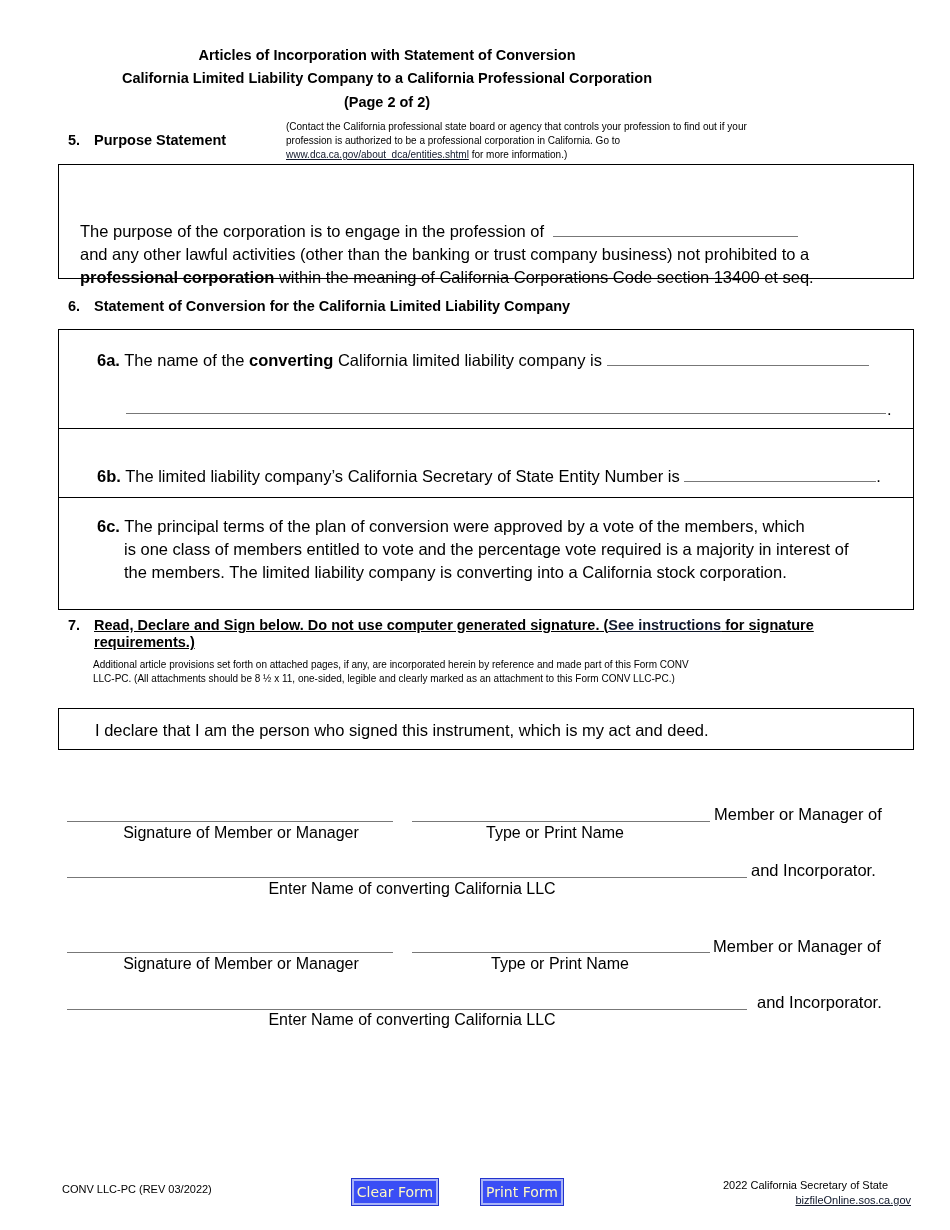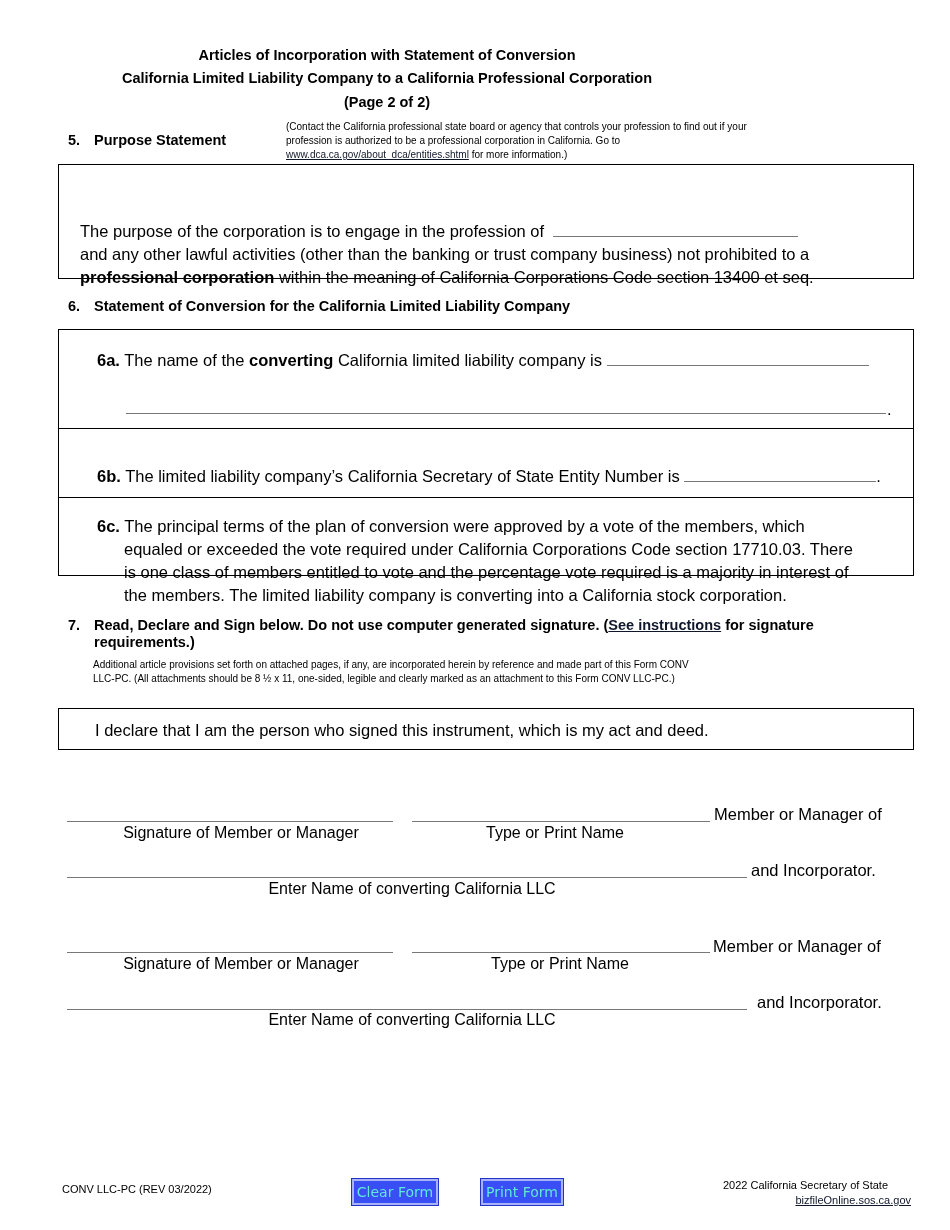--- a/index.html
+++ b/index.html
@@ -8,21 +8,21 @@
   .abs { position:absolute; }
   .title { left:0; width:774px; text-align:center; font-weight:bold; font-size:14.5px; }
   .sec-head { font-weight:bold; font-size:14.5px; }
   .note { font-size:10px; line-height:14px; }
   .link { color:#0f172a; text-decoration:underline; }
   .box { border:1px solid #000; box-sizing:border-box; }
   .body-text { font-size:16.5px; line-height:23px; }
   .uline { display:inline-block; border-bottom:1px solid #777; height:14px; vertical-align:baseline; }
   .sigline { border-bottom:1px solid #777; }
   .label { font-size:16px; text-align:center; }
-  .btn { background:#3a4ef5; color:#5eead4; border:2px solid #a8b3f7; outline:1px solid #2233cc;
+  .btn { background:#3a4ef5; color:#fef9c3; border:2px solid #a8b3f7; outline:1px solid #2233cc;
          font-family:"DejaVu Sans", sans-serif; font-size:14px; text-align:center;
          line-height:22px; box-sizing:border-box; cursor:pointer; }
   .footer-small { font-size:11px; }
 </style>
 </head>
 <body>
 
 <div class="abs title" style="top:47px;">Articles of Incorporation with Statement of Conversion</div>
 <div class="abs title" style="top:70px;">California Limited Liability Company to a California Professional Corporation</div>
 <div class="abs title" style="top:94px;">(Page 2 of 2)</div>
@@ -39,46 +39,45 @@
   <div class="abs body-text" style="left:21px; top:10px; width:800px;margin-top:45px;">
     <div><span>The purpose of the corporation is to engage in the profession of</span>&nbsp;&nbsp;<span class="uline" style="width:245px;"></span></div>
     <div>and any other lawful activities (other than the banking or trust company business) not prohibited to a</div>
     <div><b>professional corporation</b><span> within the meaning of California Corporations Code section 13400 et seq.</span></div>
   </div>
 </div>
 
 <div class="abs sec-head" style="left:68px; top:298px;">6.</div>
 <div class="abs sec-head" style="left:94px; top:298px;">Statement of Conversion for the California Limited Liability Company</div>
 
-<div class="abs box" style="left:58px; top:329px; width:856px; height:247px;">
+<div class="abs box" style="left:58px; top:329px; width:856px; height:281px;">
 
   <div class="abs body-text" style="left:38px; top:19px; width:810px;">
     <b>6a.</b><span> The name of the </span><b>converting</b><span> California limited liability company is</span>
     <span class="uline" style="width:262px;"></span>
   </div>
   <div class="abs sigline" style="left:67px; top:83px; width:760px;"></div>
   <div class="abs body-text" style="left:828px; top:68px;">.</div>
   <div class="abs" style="left:0; top:98px; width:854px; border-top:1px solid #000;"></div>
 
   <div class="abs body-text" style="left:38px; top:135px; width:815px;">
     <b>6b.</b><span> The limited liability company’s California Secretary of State Entity Number is</span>
     <span class="uline" style="width:192px;"></span>.
   </div>
   <div class="abs" style="left:0; top:167px; width:854px; border-top:1px solid #000;"></div>
 
   <div class="abs body-text" style="left:38px; top:185px; width:800px;">
     <div><b>6c.</b><span> The principal terms of the plan of conversion were approved by a vote of the members, which</span></div>
-    <div style="padding-left:27px;">equaled or exceeded the vote required under California Corporations Code section 17710.03. There</div>
     <div style="padding-left:27px;">is one class of members entitled to vote and the percentage vote required is a majority in interest of</div>
     <div style="padding-left:27px;">the members. The limited liability company is converting into a California stock corporation.</div>
   </div>
 </div>
 
 <div class="abs sec-head" style="left:68px; top:617px;">7.</div>
-<div class="abs sec-head" style="left:94px; top:617px; width:800px; line-height:17px;">
+<div class="abs sec-head" style="left:94px; top:617px; width:800px; line-height:17px;text-decoration:underline;">
   <span>Read, Declare and Sign below. Do not use computer generated signature. (</span><a class="link">See instructions</a><span> for signature</span><br>
   <span>requirements.)</span>
 </div>
 <div class="abs note" style="left:93px; top:658px; width:820px;">
   <div>Additional article provisions set forth on attached pages, if any, are incorporated herein by reference and made part of this Form CONV</div>
   <div>LLC-PC. (All attachments should be 8 ½ x 11, one-sided, legible and clearly marked as an attachment to this Form CONV LLC-PC.)</div>
 </div>
 
 <div class="abs box" style="left:58px; top:708px; width:856px; height:42px;text-align:right;">
   <div class="abs body-text" style="left:36px; top:10px;">I declare that I am the person who signed this instrument, which is my act and deed.</div>

